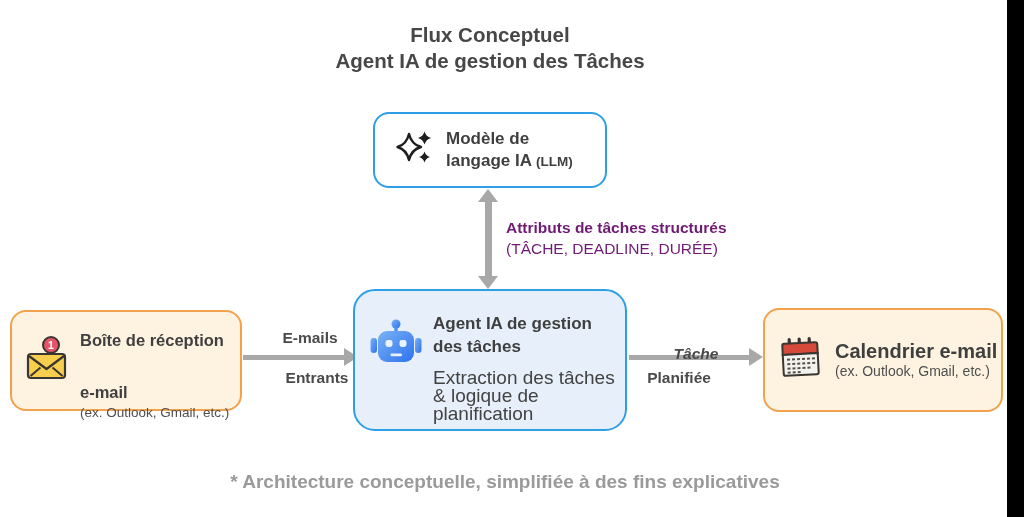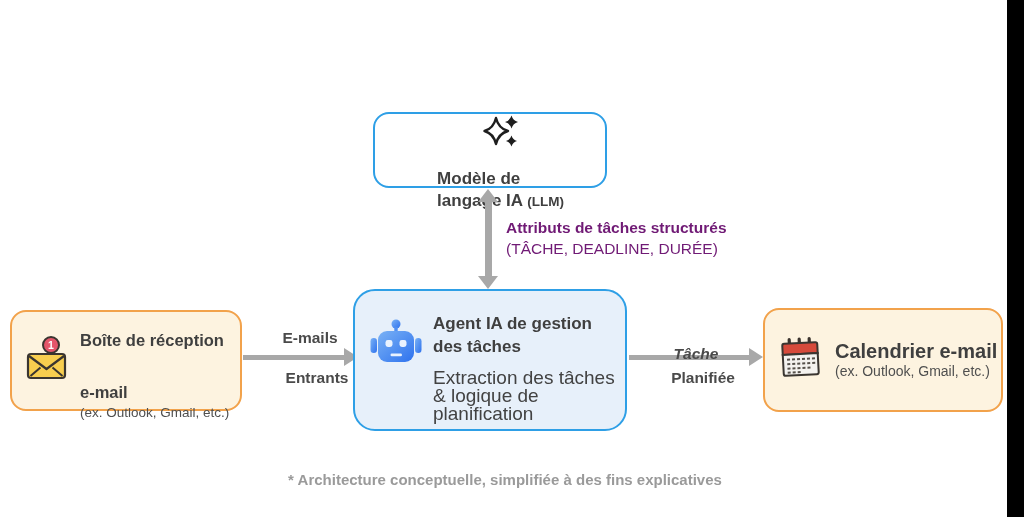--- a/index.html
+++ b/index.html
@@ -28,21 +28,20 @@
 
   
   .node {
     border-radius: 16px;
     display: flex;
     align-items: center;
   }
   .node.blue-outline {
     background: #ffffff;
     border: 2px solid #2E9FE6;
-    flex-direction: column;
   }
   .node.blue-fill {
     background: #E7F0FA;
     border: 2px solid #2E9FE6;
     border-radius: 22px;
   }
   .node.orange {
     background: #FDF3E0;
     border: 2px solid #F2A24B;
   }
@@ -94,33 +93,37 @@
     text-align: center;
   }
 
   .attr-label { left: 506px; top: 217px; line-height: 21px; color: #701a75; font-size: 15.5px; }
   .attr-line1 { font-weight: bold; }
 
   
   .footnote {
     left: 105px; top: 471px; width: 800px;
     text-align: center;
-    font-size: 15px;
+    font-size: 19px;
     font-weight: bold;
     color: #9A9A9A;
   }
 
   
   .black-strip { left: 1007px; top: 0; width: 17px; height: 517px; background: #000000; }
 </style>
 </head>
 <body>
 
 <div class="canvas">
 
+  <div class="abs title-block">
+    <div>Flux Conceptuel</div>
+    <div>Agent IA de gestion des Tâches</div>
+  </div>
 
   <div class="abs node blue-outline llm-box">
     <span>
       <svg width="36" height="36" viewBox="0 0 36 36">
         <path d="M13 4 Q15.5 14.5 25 17 Q15.5 19.5 13 30 Q10.5 19.5 1.5 17 Q10.5 14.5 13 4 Z" fill="none" stroke="#1E1E1E" stroke-width="2.4" stroke-linejoin="round"></path>
         <path d="M28.5 1.5 Q30 6.6 35 8 Q30 9.4 28.5 14.5 Q27 9.4 22 8 Q27 6.6 28.5 1.5 Z" fill="#1E1E1E"></path>
         <path d="M28.5 21.5 Q29.8 25.8 34 27 Q29.8 28.2 28.5 32.5 Q27.2 28.2 23 27 Q27.2 25.8 28.5 21.5 Z" fill="#1E1E1E"></path>
       </svg>
     </span>
     <div class="llm-text">
@@ -187,21 +190,21 @@
       <div class="agent-desc">
         <div>Extraction des tâches</div>
         <div>&amp; logique de planification</div>
       </div>
     </div>
   </div>
 
   <div class="abs shaft-h" style="left:629px; top:355px; width:122px;"></div>
   <div class="abs head-right" style="left:749px; top:348px;"></div>
   <div class="abs flow-label" style="left:629px; top:345px; width:134px;font-style:italic;">Tâche</div>
-  <div class="abs flow-label" style="left:636px; top:369px; width:134px;">Planifiée</div>
+  <div class="abs flow-label" style="left:612px; top:369px; width:134px;">Planifiée</div>
 
   <div class="abs node orange calendar-box">
     <span>
       <svg width="46" height="46" viewBox="0 0 46 46">
         <g transform="rotate(-3 23 24)">
           <rect x="10.6" y="2.5" width="3.2" height="9" rx="1.6" fill="#3A332E"></rect>
           <rect x="20.6" y="2.5" width="3.2" height="9" rx="1.6" fill="#3A332E"></rect>
           <rect x="30.6" y="2.5" width="3.2" height="9" rx="1.6" fill="#3A332E"></rect>
           <path d="M7 8 H38 A2 2 0 0 1 40 10 V19 H5 V10 A2 2 0 0 1 7 8 Z" fill="#D64A3B" stroke="#3A3530" stroke-width="2"></path>
           <path d="M5 19 H40 V38 A2 2 0 0 1 38 40 H7 A2 2 0 0 1 5 38 Z" fill="#F4F2EF" stroke="#3A3530" stroke-width="2"></path>

